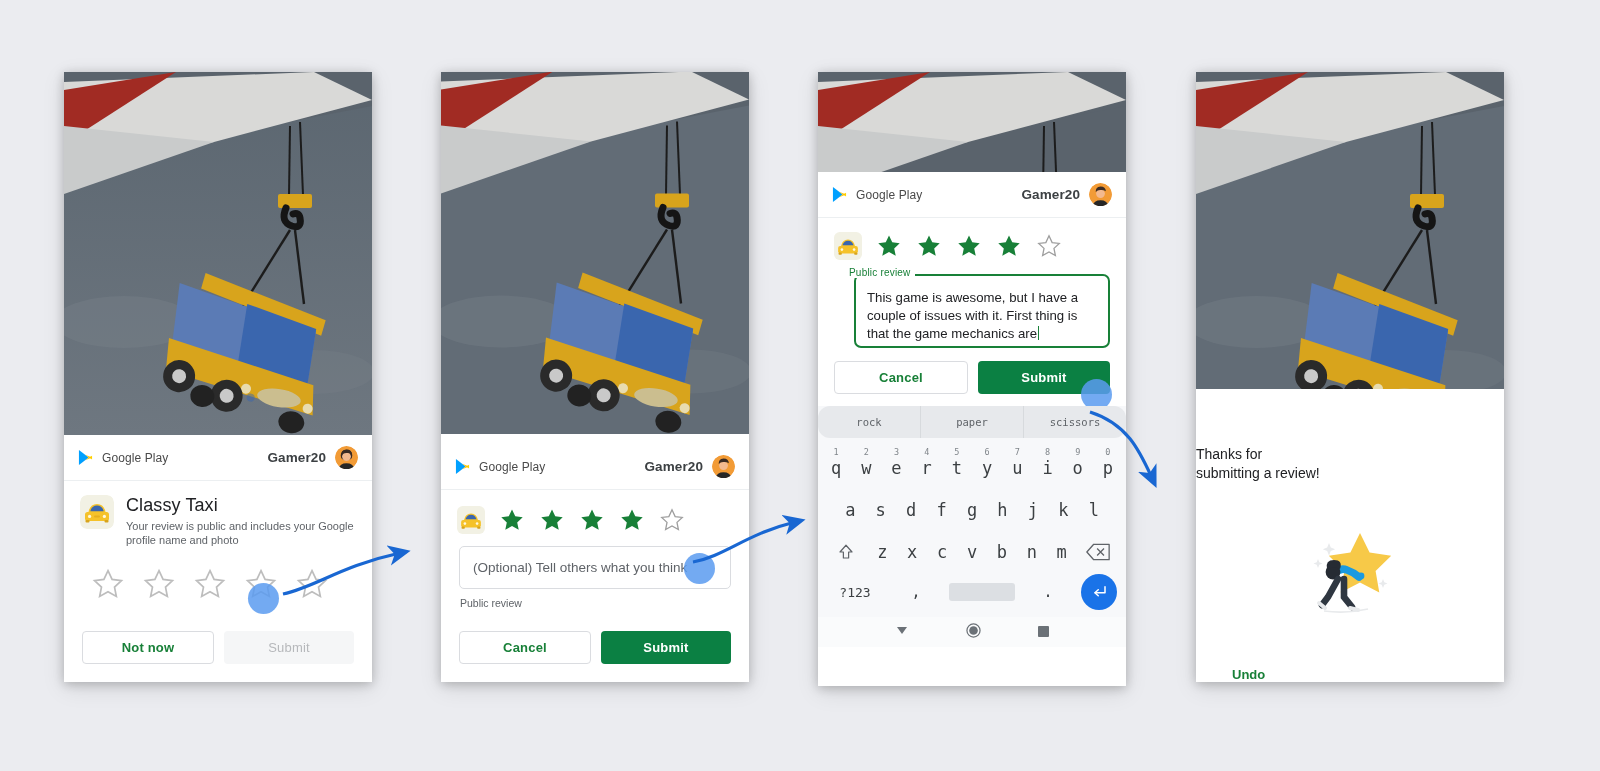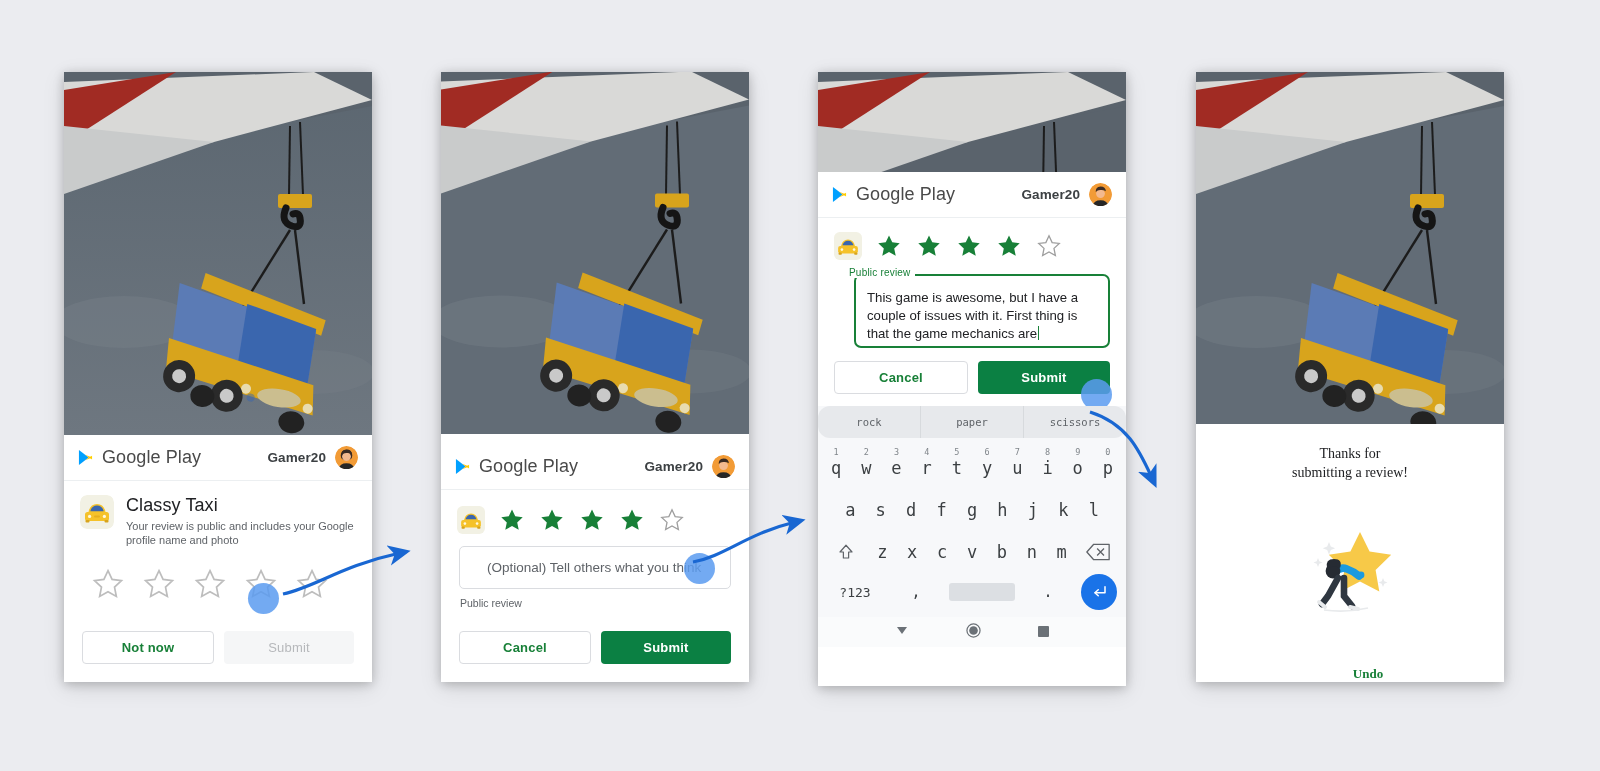--- a/index.html
+++ b/index.html
@@ -31,21 +31,21 @@
   
   .sheet{position:absolute;left:0;right:0;bottom:0;background:#fff;}
   .sheet3{position:absolute;left:0;right:0;top:0;background:#fff;}
 
   .gp-header{
     height:46px;display:flex;align-items:center;
     padding:0 14px;border-bottom:1px solid #eceff1;box-sizing:border-box;
   }
   .gp-left{display:flex;align-items:center;gap:9px;}
   .gp-logo{width:15px;height:17px;display:block;flex:none;}
-  .gp-title{font-size:18px;color:#4a4a4a;letter-spacing:.1px;}
+  .gp-title{font-size:12px;color:#4a4a4a;letter-spacing:.1px;}
   .gp-right{margin-left:auto;display:flex;align-items:center;gap:9px;}
   .gp-user{font-size:13.5px;color:#3c4043;font-weight:600;letter-spacing:.1px;}
   .avatar{width:23px;height:23px;border-radius:50%;overflow:hidden;flex:none;display:block;}
 
   
   .app-row{display:flex;gap:12px;padding:14px 16px 0 16px;}
   .app-icon{width:34px;height:34px;border-radius:7px;flex:none;display:block;}
   .app-name{font-size:18px;color:#202124;margin:0 0 3px 0;letter-spacing:.1px;}
   .app-sub{font-size:11px;line-height:14px;color:#5f6368;max-width:232px;}
 
@@ -59,21 +59,21 @@
   
   .tapdot{
     position:absolute;border-radius:50%;
     background:#5b9bf0;opacity:.85;pointer-events:none;
   }
 
   
   .field-wrap{padding:12px 18px 0 18px;}
   .field{
     border:1px solid #dadce0;border-radius:5px;
-    height:43px;display:flex;align-items:center;padding:0 27px;
+    height:43px;display:flex;align-items:center;padding:0 13px;
     font-size:13.5px;color:#5f6368;box-sizing:border-box;
   }
   .helper{font-size:10.5px;color:#5f6368;padding:8px 18px 0 19px;}
 
   
   .ota{position:relative;margin:14px 16px 0 16px;}
   .ota-box{
     border:2px solid #188038;border-radius:7px;
     padding:12px 11px 0 11px;min-height:58px;margin-left:20px;
   }
@@ -93,21 +93,21 @@
     flex:1;height:33px;border-radius:4px;display:flex;
     align-items:center;justify-content:center;
     font-size:13px;box-sizing:border-box;letter-spacing:.2px;
   }
   .btn-outline{border:1px solid #dadce0;background:#fff;color:#188038;font-weight:600;}
   .btn-disabled{background:#f5f6f7;color:#b6b8bb;}
   .btn-filled{background:#0b8043;color:#fff;font-weight:600;}
   .btn-row3{padding:13px 16px 12px 16px;gap:10px;}
 
   
-  .thanks{padding-top:20px;text-align:center;font-family:Liberation Serif, serif;}
+  .thanks{padding-top:56px;text-align:left;}
   .thanks-t{font-size:14px;line-height:19px;color:#202124;}
   .thanks-art{margin:36px auto 0 auto;width:104px;height:104px;display:block;}
   .undo{margin-top:44px;font-size:13px;color:#188038;font-weight:600;margin-left:36px;}
 
   
   .kb{position:absolute;left:0;right:0;bottom:0;background:#f7f8fa;}
   .kb-sugg{display:flex;height:32px;background:#e7e9ec;border-radius:12px;}
   .kb-sugg div{
     flex:1;display:flex;align-items:center;justify-content:center;
     font-family:"DejaVu Sans Mono", monospace;

